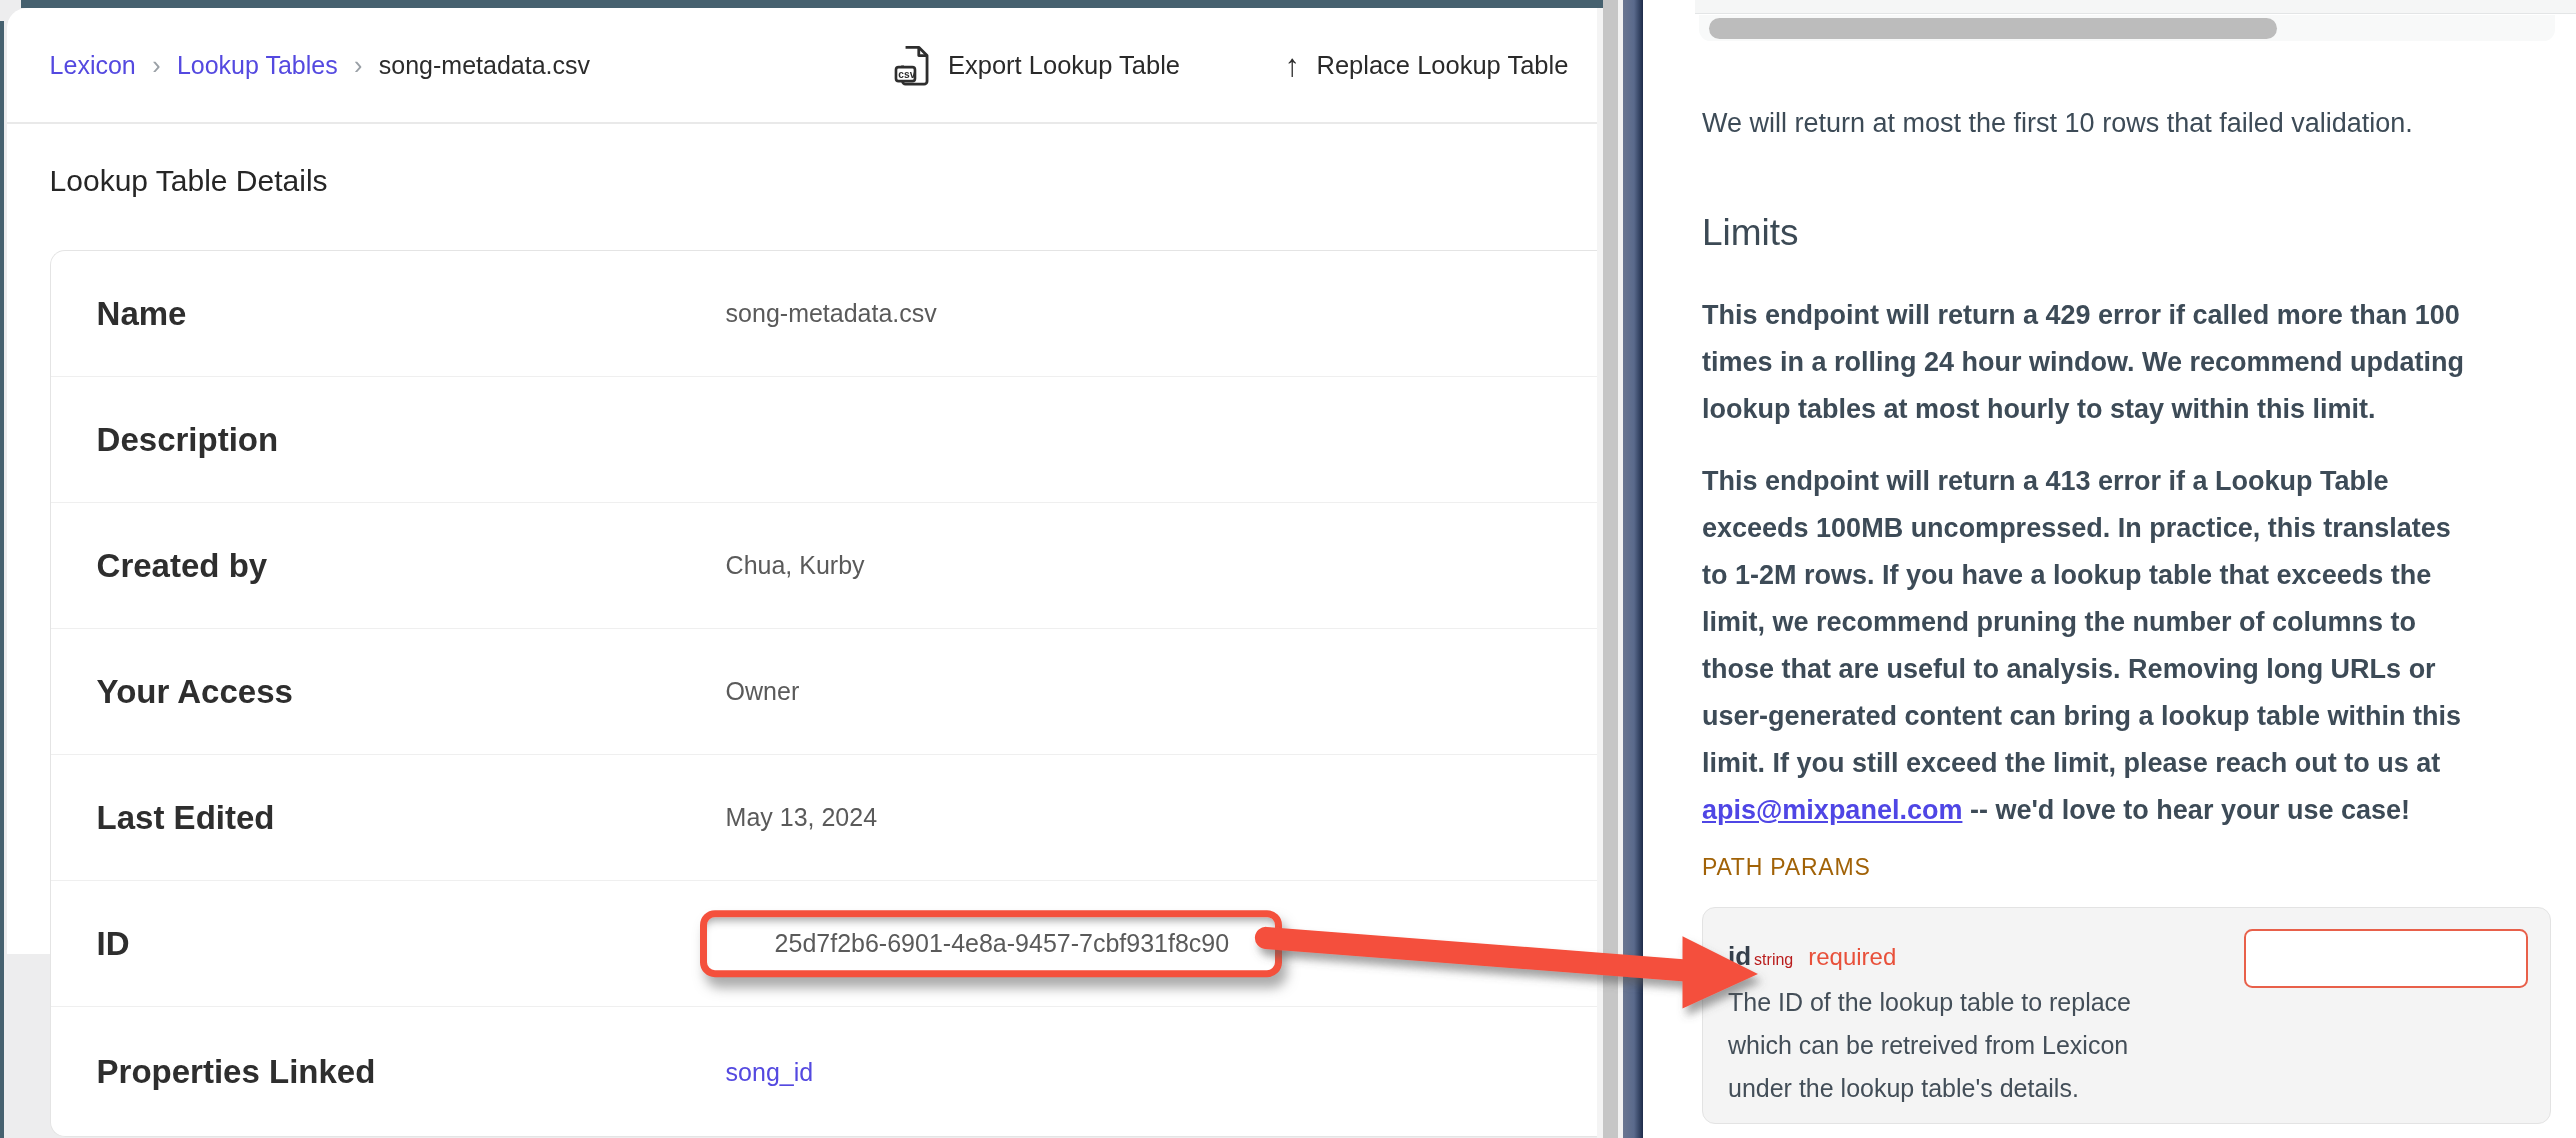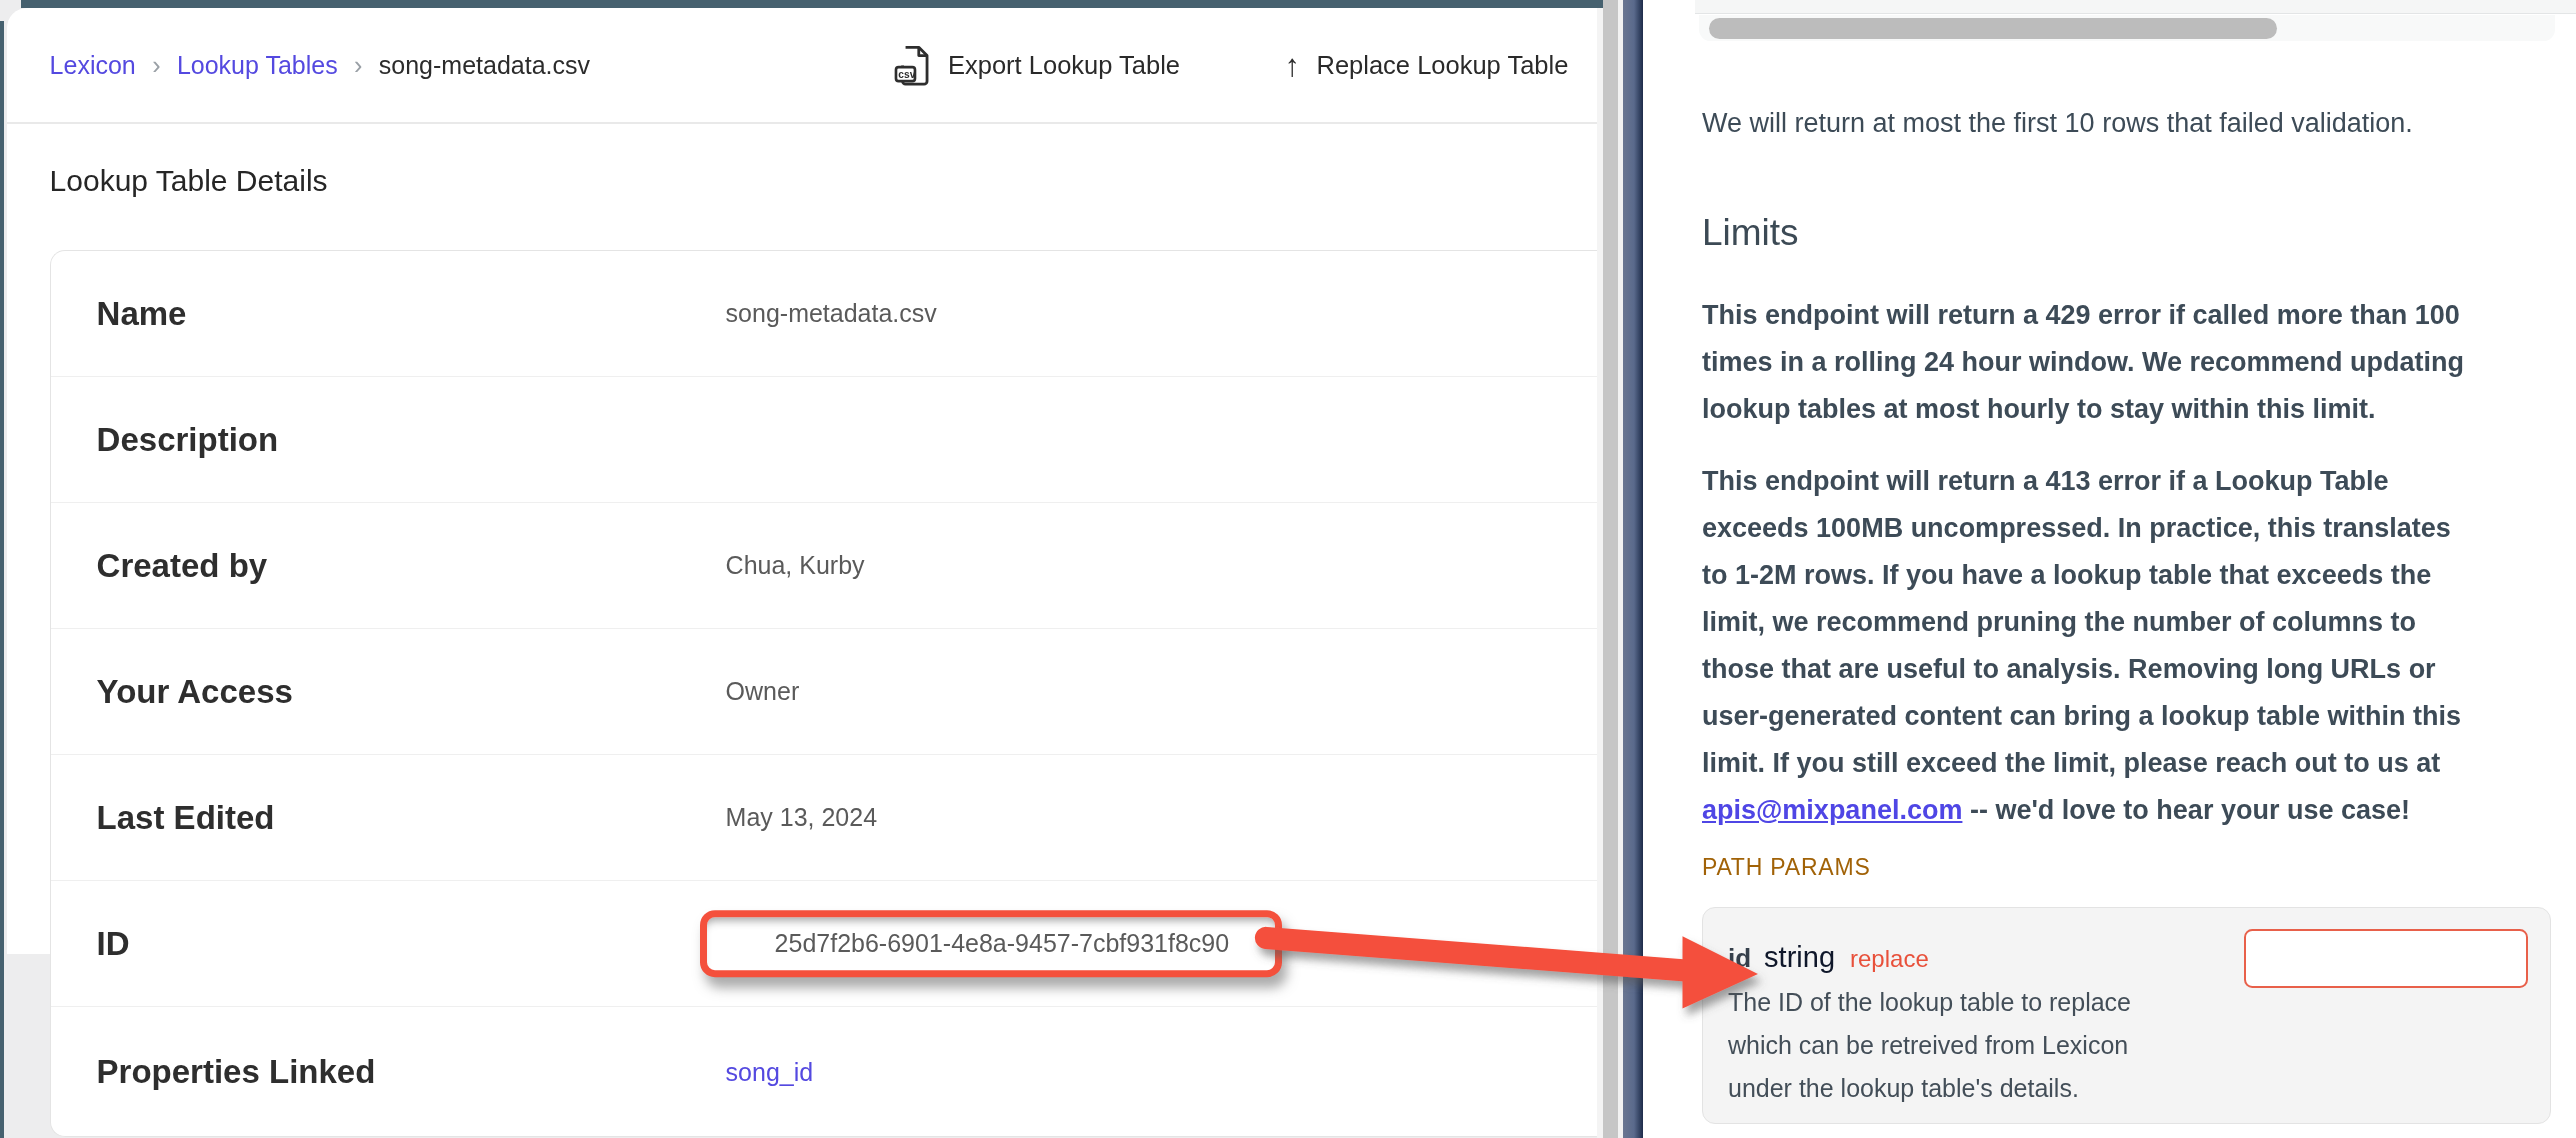--- a/index.html
+++ b/index.html
@@ -83,21 +83,21 @@
   .rw-p a, .doc-link{color:#4f46e5;text-decoration:underline;cursor:pointer;}
 
   .rw-params-label{left:1702px;top:854px;font-size:23px;font-weight:500;letter-spacing:0.8px;color:#a16207;}
 
   .param-card{
     left:1702px;top:907px;width:849px;height:217px;
     background:#f4f4f4;border:0.8px solid #e3e3e3;border-radius:13px;box-sizing:border-box;
   }
   .param-head{position:absolute;left:25px;top:33px;display:flex;align-items:baseline;}
   .param-name{font-size:26px;font-weight:700;color:#353f4b;}
-  .param-type{font-size:29px;color:#0f172a;margin-left:13px;}
+  .param-type{font-size:16px;color:#b91c1c;margin-left:3px;}
   .param-required{font-size:24px;color:#e8503a;margin-left:15px;}
   .param-desc{position:absolute;left:25px;top:73px;width:526px;font-size:25px;line-height:43px;color:#434e58;white-space:pre-line;}
   .param-input{
     position:absolute;left:541px;top:21.4px;width:284px;height:59px;
     background:#fff;border:2.5px solid #e8604a;border-radius:8.2px;box-sizing:border-box;
     font-size:23px;padding:0 13px;color:#3d4b57;outline:none;
   }
 
   
   .anno-arrow{left:1239px;top:892px;width:559px;height:164px;z-index:50;pointer-events:none;}
@@ -209,21 +209,21 @@
 user-generated content can bring a lookup table within this
 limit. If you still exceed the limit, please reach out to us at
 </span><a class="doc-link">apis@mixpanel.com</a><span> -- we'd love to hear your use case!</span></div>
 
 <div class="abs rw-params-label">PATH PARAMS</div>
 
 <div class="abs param-card">
   <div class="param-head">
     <span class="param-name">id</span>
     <span class="param-type">string</span>
-    <span class="param-required">replace</span>
+    <span class="param-required">required</span>
   </div>
   <div class="param-desc">The ID of the lookup table to replace
 which can be retreived from Lexicon
 under the lookup table's details.</div>
   <input class="param-input" type="text" value="" style="">
 </div>
 
 <svg class="abs anno-arrow" viewBox="0 0 680 200">
   <g filter="url(#arrowShadow)">
     <line x1="32" y1="56" x2="548" y2="96" stroke="#f4503c" stroke-width="27" stroke-linecap="round"></line>

